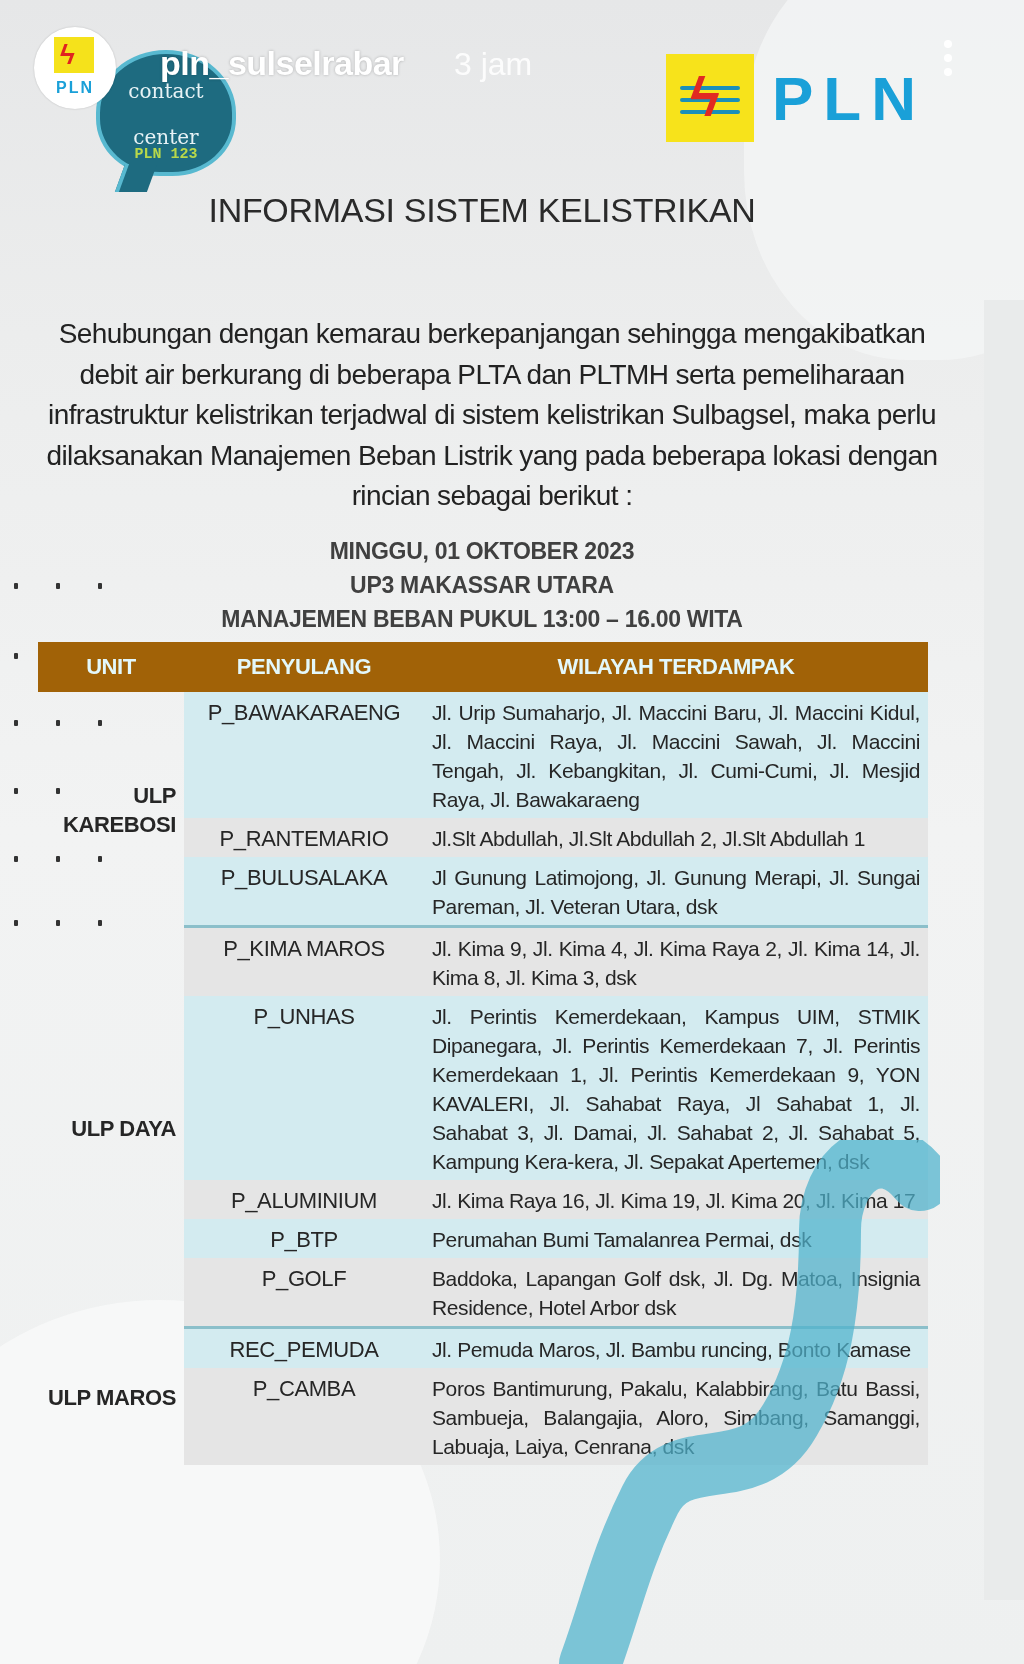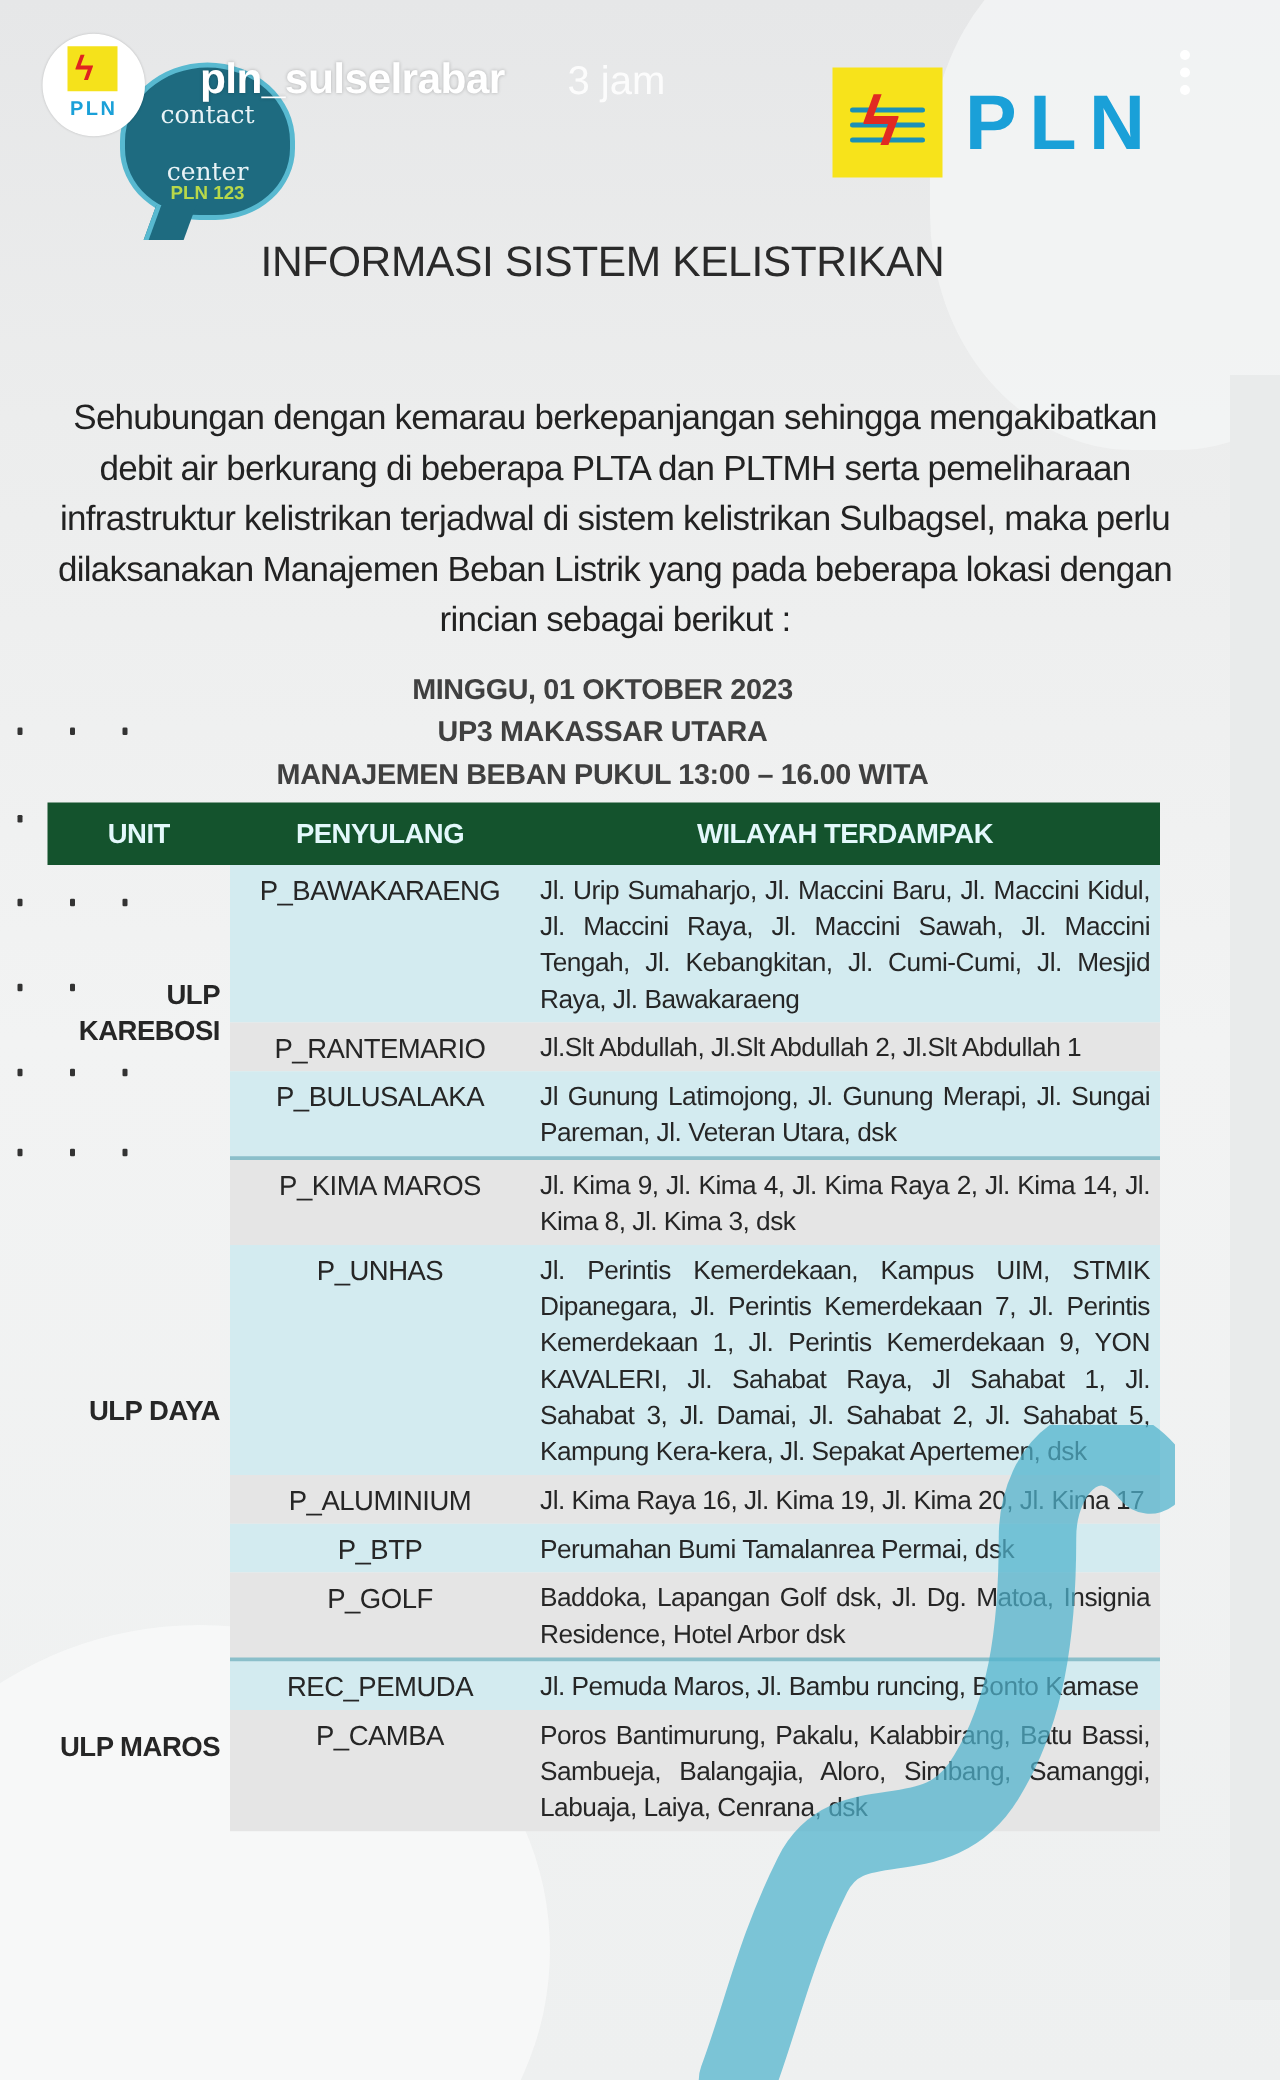--- a/index.html
+++ b/index.html
@@ -20,41 +20,41 @@
   .avatar .pln { position:absolute; left:0; right:0; top:52px; text-align:center; color:#1aa0d8; font-weight:bold; font-size:16px; letter-spacing:2px; }
   .username { position:absolute; left:160px; top:44px; font-size:34px; font-weight:bold; color:#fff; text-shadow:0 0 3px rgba(0,0,0,.25); z-index:6; letter-spacing:-0.5px; }
   .time { position:absolute; left:454px; top:46px; font-size:32px; color:#fff; opacity:.9; z-index:6; }
   .more { position:absolute; left:944px; top:40px; width:10px; z-index:6; }
   .more span { display:block; width:8px; height:8px; border-radius:50%; background:#fff; margin:0 0 6px 0; }
 
   
   .cc-bubble { position:absolute; left:96px; top:50px; width:132px; height:118px; border-radius:55% 55% 50% 50%; background:#1e6b80; border:4px solid #58b9d0; z-index:4; text-align:center; }
   .cc-bubble .tail { position:absolute; left:20px; bottom:-20px; width:28px; height:28px; background:#1e6b80; border-left:4px solid #58b9d0; transform:skewX(-20deg); }
   .cc-bubble .t1 { font-family:"DejaVu Serif", serif; color:#e8f3f6; font-size:20px; line-height:18px; margin-top:28px; }
-  .cc-bubble .t2 { font-family:Liberation Sans, sans-serif; color:#b8d84a; font-size:15px; font-weight:bold; line-height:18px; }
+  .cc-bubble .t2 { font-family:Liberation Mono, monospace; color:#b8d84a; font-size:15px; font-weight:bold; line-height:18px; }
 
   
   .pln-logo { position:absolute; left:666px; top:54px; display:flex; align-items:center; }
   .pln-logo .box { width:88px; height:88px; background:#f7e31b; position:relative; }
   .pln-logo .box .bolt { position:absolute; left:24px; top:8px; color:#e12a22; font-size:56px; font-weight:bold; line-height:70px; }
   .pln-logo .box .waves { position:absolute; left:14px; top:24px; width:60px; }
   .pln-logo .box .waves i { display:block; height:4px; border-radius:3px; background:#1b90b8; margin:8px 0; }
   .pln-logo .txt { margin-left:18px; font-size:62px; font-weight:bold; color:#1aa0d8; letter-spacing:10px; }
 
   
   .title { position:absolute; left:0; width:964px; top:186px; text-align:center; font-size:34px; line-height:48px; color:#2a2a2a; letter-spacing:-0.3px; }
   .intro { position:absolute; left:40px; width:904px; top:314px; text-align:center; font-size:28px; line-height:40.5px; color:#222; letter-spacing:-0.6px; }
   .sched { position:absolute; left:0; width:964px; top:534px; text-align:center; font-size:23px; line-height:34px; font-weight:bold; color:#404040; letter-spacing:-0.3px; }
 
   .dots { position:absolute; left:14px; z-index:1; }
   .dots i { display:inline-block; width:4px; height:6px; background:#333; margin-right:38px; border-radius:1px; }
 
   
   table.mb { position:absolute; left:38px; top:642px; width:890px; border-collapse:collapse; z-index:2; font-size:21px; letter-spacing:-0.4px; }
-  table.mb th { background:#14532d; color:#e3f8fb; font-weight:bold; height:48px; font-size:22px; }
+  table.mb th { background:#a16207; color:#e3f8fb; font-weight:bold; height:48px; font-size:22px; }
   table.mb td { vertical-align:top; padding:6px 8px 4px 8px; line-height:29px; color:#262626; }
   td.unit { background:transparent; text-align:right; vertical-align:middle !important; font-weight:bold; font-size:22px; line-height:34px; width:130px; }
   td.peny { text-align:center; width:224px; font-size:22px; }
   td.wil { text-align:justify; }
   tr.shade td.peny, tr.shade td.wil { background:#d3ebf0; }
   tr.plain td.peny, tr.plain td.wil { background:#e5e5e5; }
   tr.grp-end td { border-bottom:3px solid #8bbfca; }
 
   .squiggle { position:absolute; z-index:3; opacity:.85; pointer-events:none; }
 </style>

